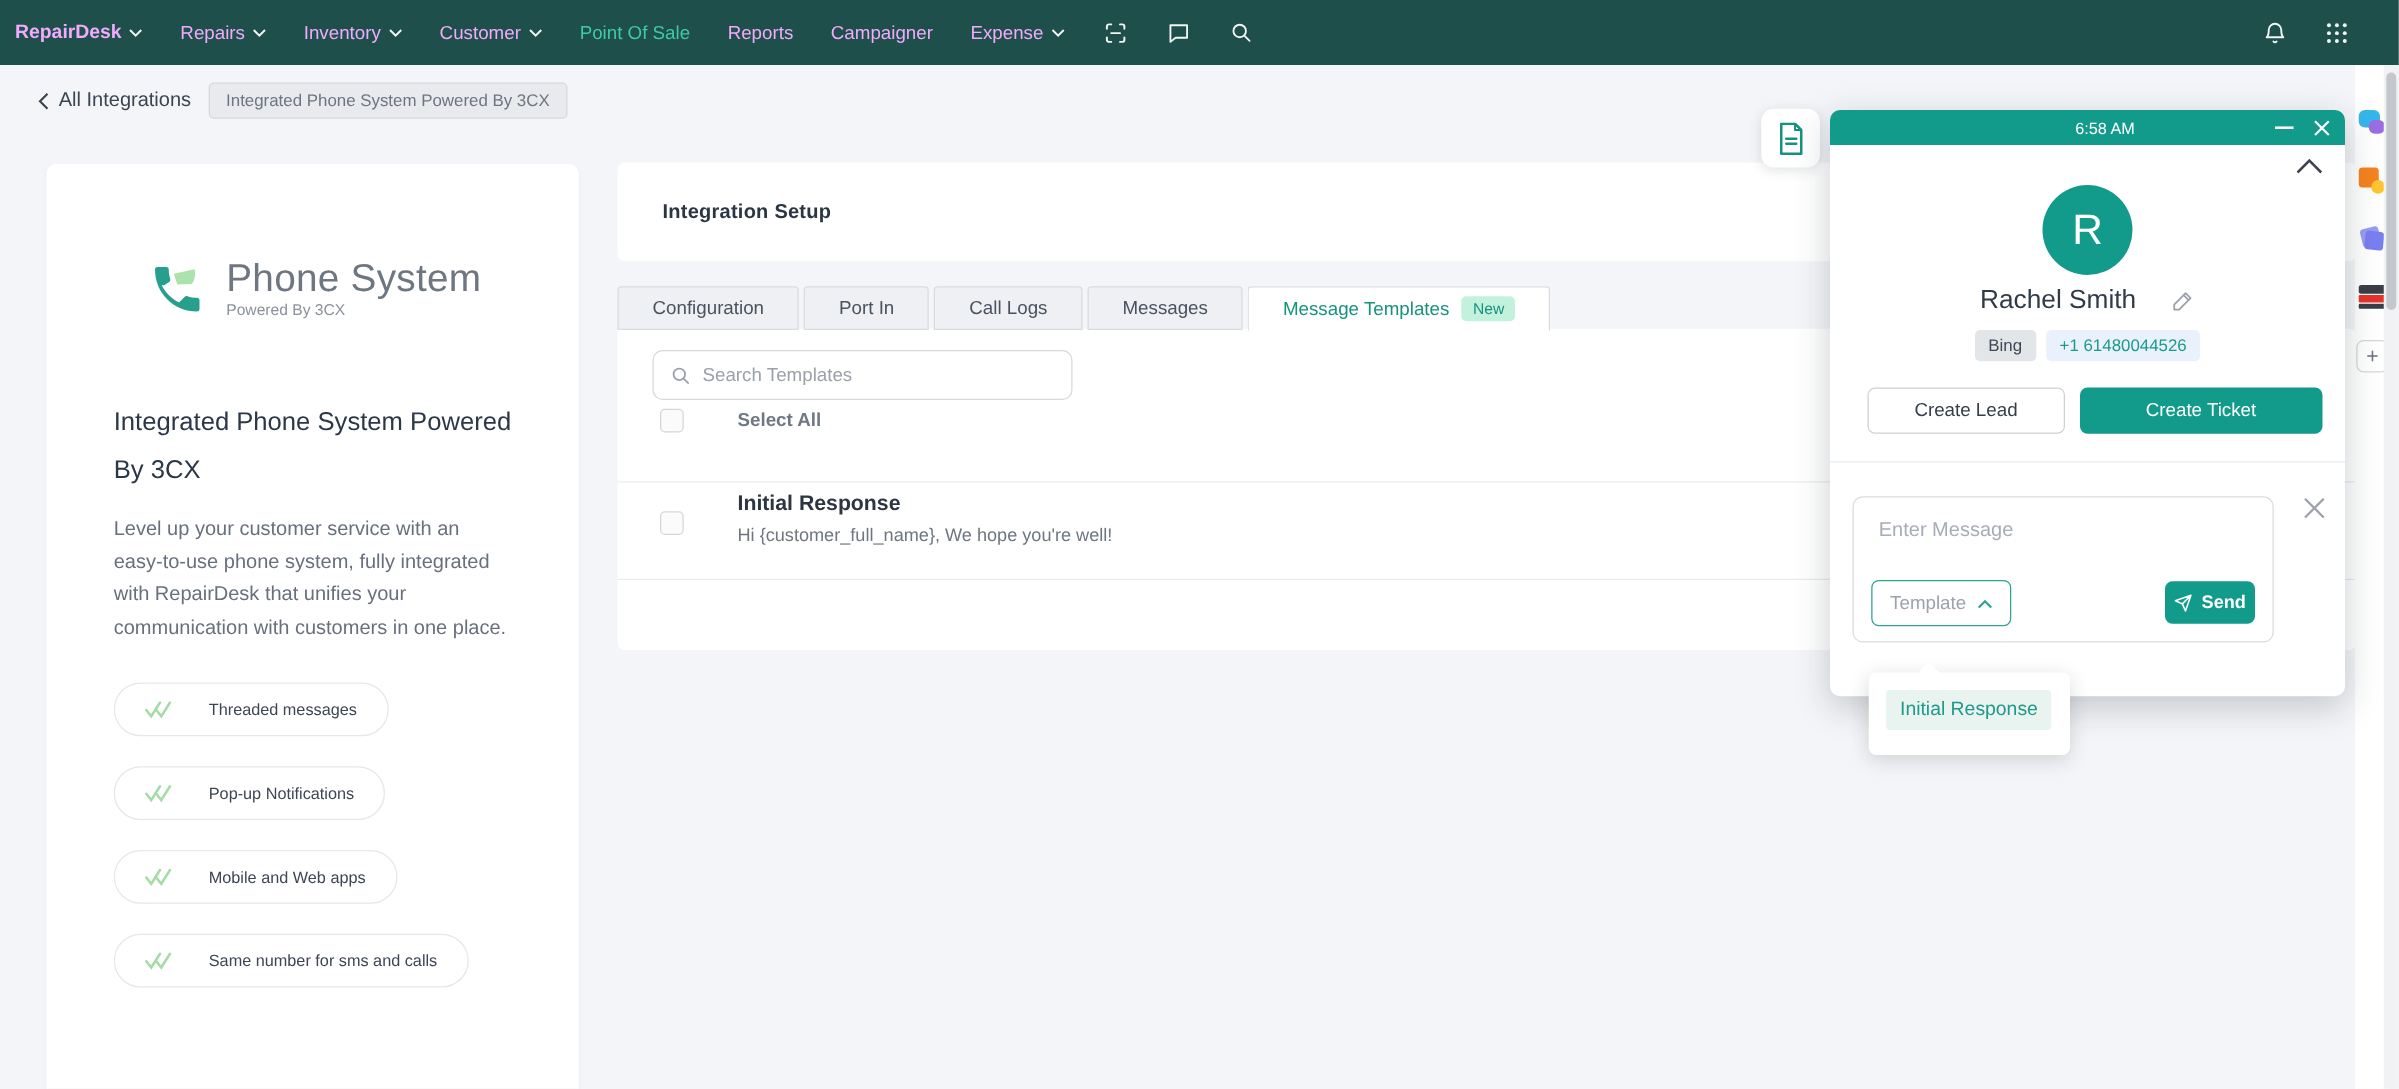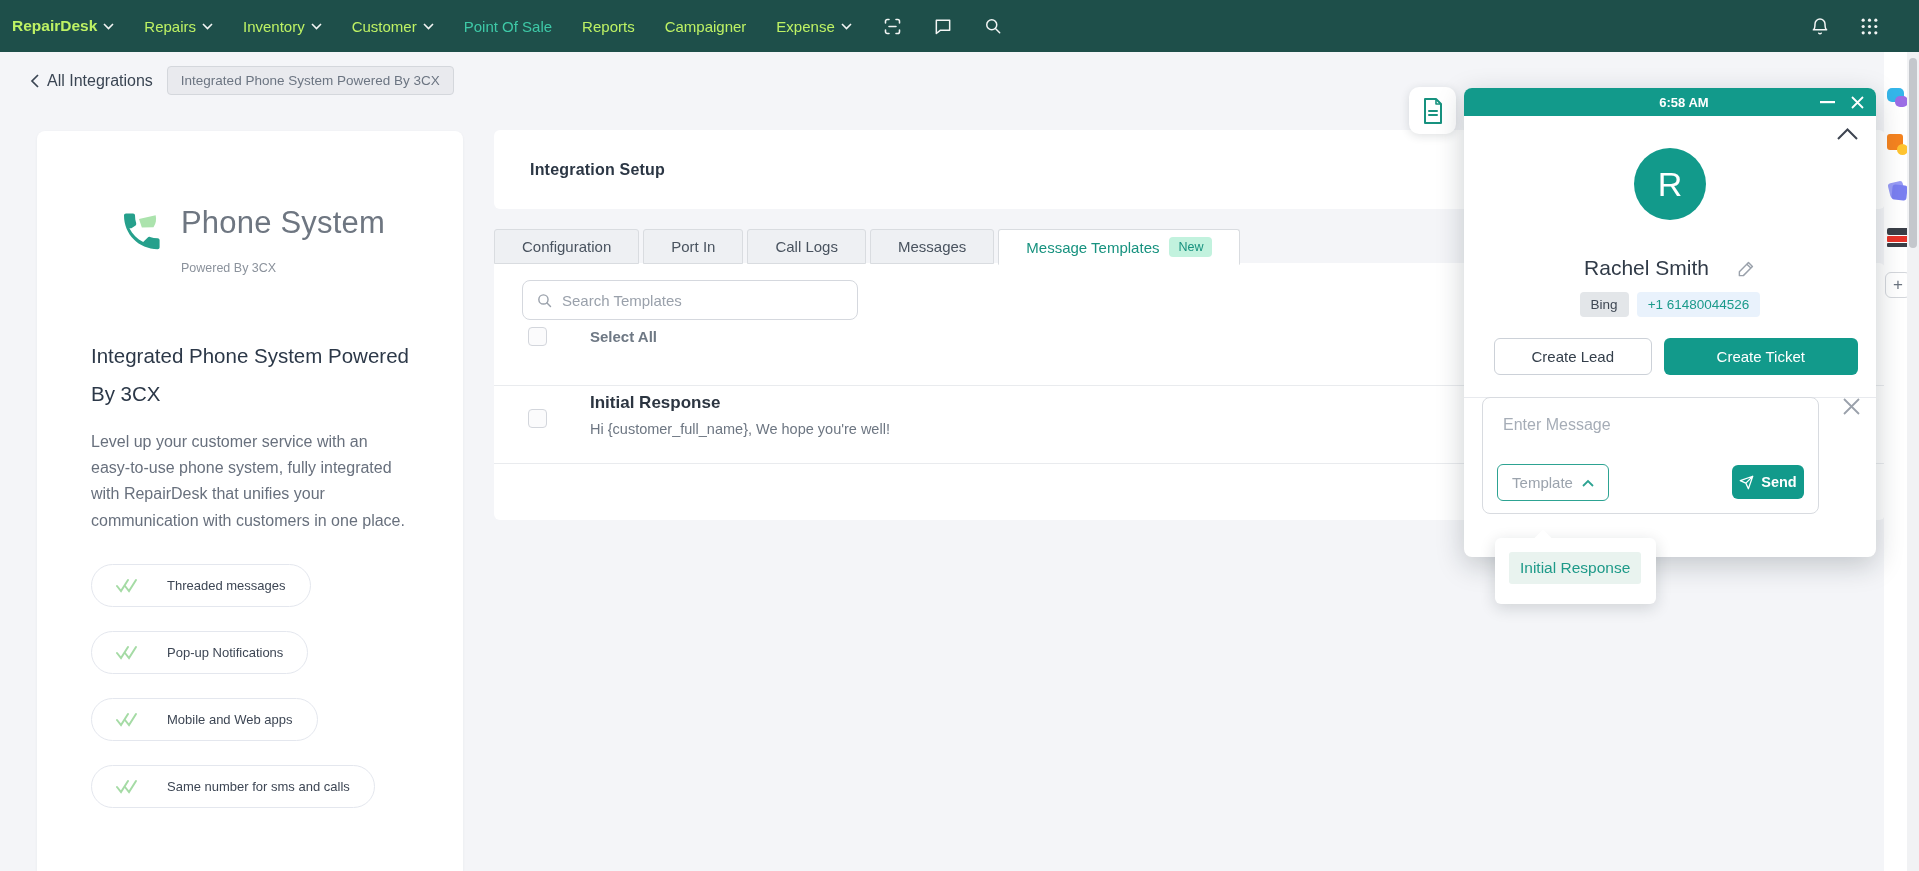--- a/index.html
+++ b/index.html
@@ -3,39 +3,39 @@
 <meta charset="utf-8">
 <style>
   * { margin:0; padding:0; box-sizing:border-box; }
   html,body { width:1919px; height:871px; overflow:hidden; background:#f4f5f8;
     font-family:"Liberation Sans", sans-serif; }
 
   
   .nav { position:absolute; left:0; top:0; width:1919px; height:52px; background:#1e4f4a;
     display:flex; align-items:center; justify-content:space-between; padding:0 26px 0 12px; z-index:30; }
   .nav-left { display:flex; align-items:center; gap:30px; }
-  .nav-item { display:flex; align-items:center; gap:6px; color:#bef264; font-size:15px; cursor:pointer; white-space:nowrap; }
+  .nav-item { display:flex; align-items:center; gap:6px; color:#f0abfc; font-size:15px; cursor:pointer; white-space:nowrap; }
   .nav-item.brand { font-weight:bold; font-size:15.5px; }
   .nav-item.active { color:#3ec9a7; }
   .nav-item svg { display:block; }
   .nav-icon { display:flex; align-items:center; cursor:pointer; }
   .nav-right { display:flex; align-items:center; gap:30px; padding-right:14px; }
 
   
   .breadcrumb { position:absolute; left:30px; top:66px; display:flex; align-items:center; gap:14px; }
   .back-link { display:flex; align-items:center; gap:8px; color:#3a4553; font-size:16px; cursor:pointer; }
   .crumb-badge { background:#e9eaee; border:1px solid #d4d7dc; border-radius:4px; color:#6c7582;
     font-size:13.5px; padding:6px 13px; }
 
   
   .left-card { position:absolute; left:37px; top:131px; width:426px; height:740px; background:#fff;
     border-radius:8px 8px 0 0; box-shadow:0 1px 3px rgba(40,50,60,.06); padding:0 54px; }
   .logo-row { margin-top:74px; display:flex; align-items:flex-start; gap:14px; justify-content:center; }
   .logo-text-big { font-size:31px; color:#6e7681; letter-spacing:.2px; }
-  .logo-text-sub { font-size:12.5px; color:#8b929c; margin-top:20px; }
+  .logo-text-sub { font-size:12.5px; color:#8b929c; margin-top:0; }
   .panel-heading { margin-top:62px; font-size:20.5px; font-weight:500; color:#2c3848; line-height:1.85; }
   .panel-desc { margin-top:16px; font-size:16px; color:#68707d; line-height:1.64; }
   .pill { display:inline-flex; align-items:center; gap:27px; border:1px solid #e4e7ee; border-radius:999px;
     padding:13px 24px; margin-top:24px; background:#fff; }
   .pill-label { font-size:13px; color:#3d4654; }
   .pill-wrap { display:flex; flex-direction:column; align-items:flex-start; margin-top:6px; }
 
   
   .title-card { position:absolute; left:494px; top:130px; width:1391px; height:79px; background:#fff;
     border-radius:6px; display:flex; align-items:center; padding-left:36px; }
@@ -66,26 +66,26 @@
   
   .doc-fab { position:absolute; left:1409px; top:87px; width:47px; height:47px; background:#fff; border:0;
     border-radius:10px; box-shadow:0 2px 10px rgba(30,40,50,.14); display:flex; align-items:center;
     justify-content:center; cursor:pointer; z-index:20; }
 
   
   .chat { position:absolute; left:1464px; top:88px; width:412px; height:469px; background:#fff;
     border-radius:8px; box-shadow:0 8px 28px rgba(20,30,40,.22); z-index:25; }
   .chat-header { height:28px; background:#129a8b; border-radius:8px 8px 0 0; display:flex;
     align-items:center; justify-content:center; position:relative; }
-  .chat-time { color:#fff; font-size:13px; font-weight:bold;margin-left:28px; }
+  .chat-time { color:#fff; font-size:13px; font-weight:normal;margin-left:28px; }
   .chat-header-controls { position:absolute; right:12px; top:0; height:28px; display:flex; align-items:center; gap:16px; }
   .collapse-chevron { position:absolute; right:18px; top:38px; cursor:pointer; }
   .avatar { width:72px; height:72px; border-radius:50%; background:#129a8b; color:#fff; font-size:34px;
     display:flex; align-items:center; justify-content:center; margin:32px auto 0; }
-  .contact-row { margin-top:36px; display:flex; align-items:center; justify-content:center; gap:28px; }
+  .contact-row { margin-top:8px; display:flex; align-items:center; justify-content:center; gap:28px; }
   .contact-name { font-size:21px; color:#313b48; }
   .badge-row { margin-top:12px; display:flex; justify-content:center; gap:8px; }
   .src-badge { background:#e3e6e9; color:#3f4854; font-size:13.5px; padding:5px 11px; border-radius:4px; }
   .phone-badge { background:#e9f2fc; color:#1b9a8b; font-size:13.5px; padding:5px 11px; border-radius:4px; cursor:pointer; }
   .chat-btn-row { margin:21px 18px 0; display:flex; gap:12px;padding-left:12px; }
   .btn-lead { flex:1; height:37px; background:#fff; border:1px solid #ccd1d8; border-radius:6px;
     font-size:15px; color:#333e4a; cursor:pointer; font-family:"Liberation Sans", sans-serif; }
   .btn-ticket { flex:1.25; height:37px; background:#129a8b; border:0; border-radius:6px; font-size:15px;
     color:#fff; cursor:pointer; font-family:"Liberation Sans", sans-serif; }
   .chat-hr { margin-top:22px; height:1px; background:#e8eaee; }

